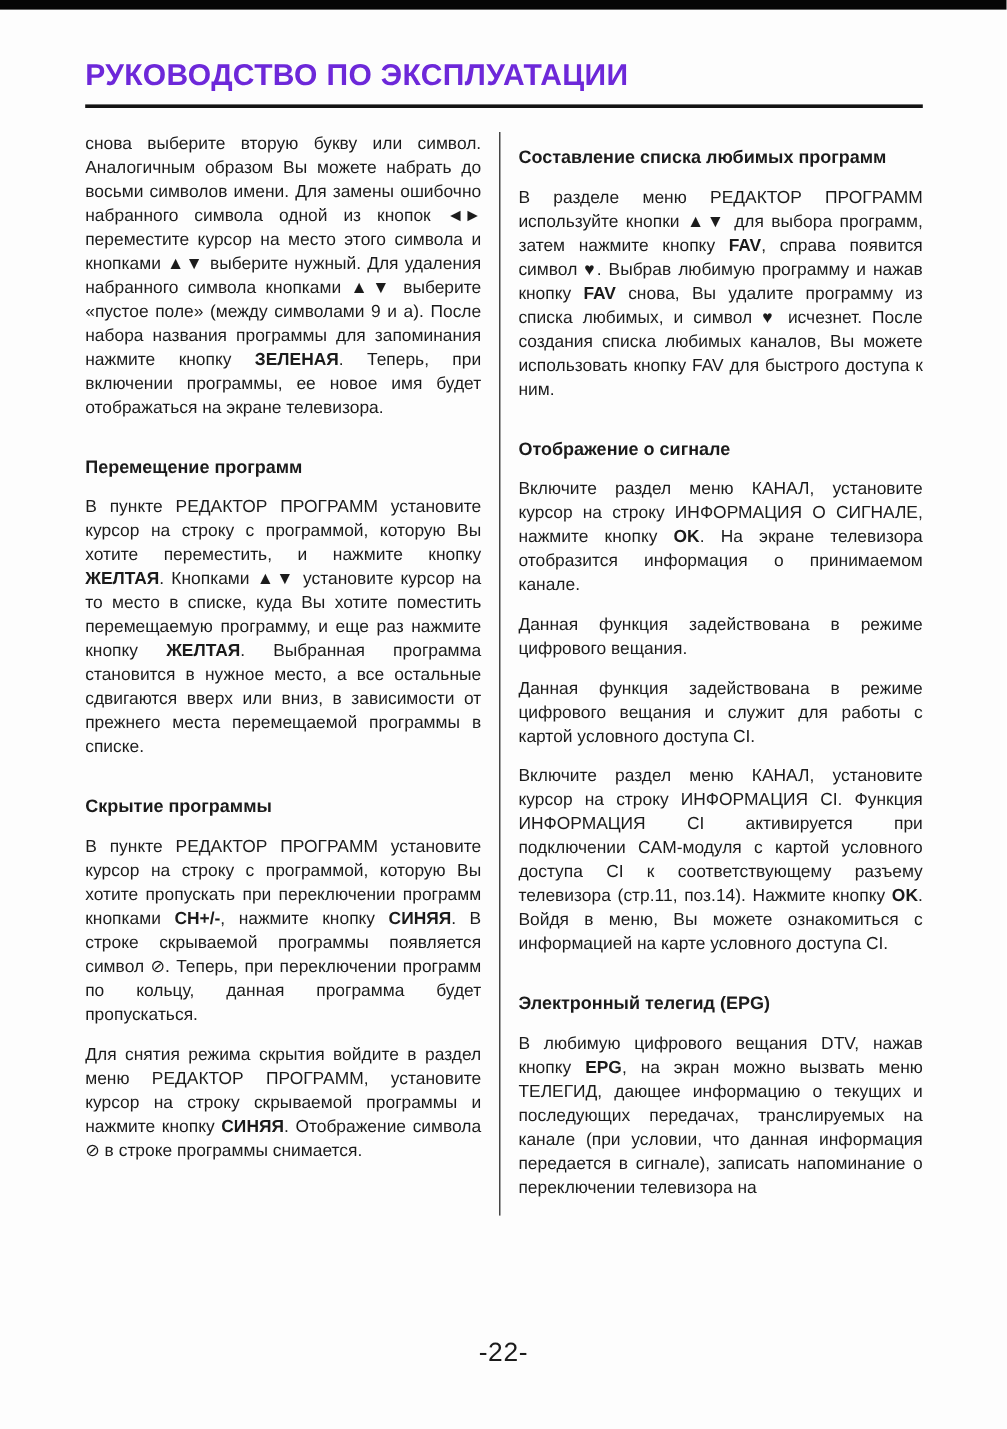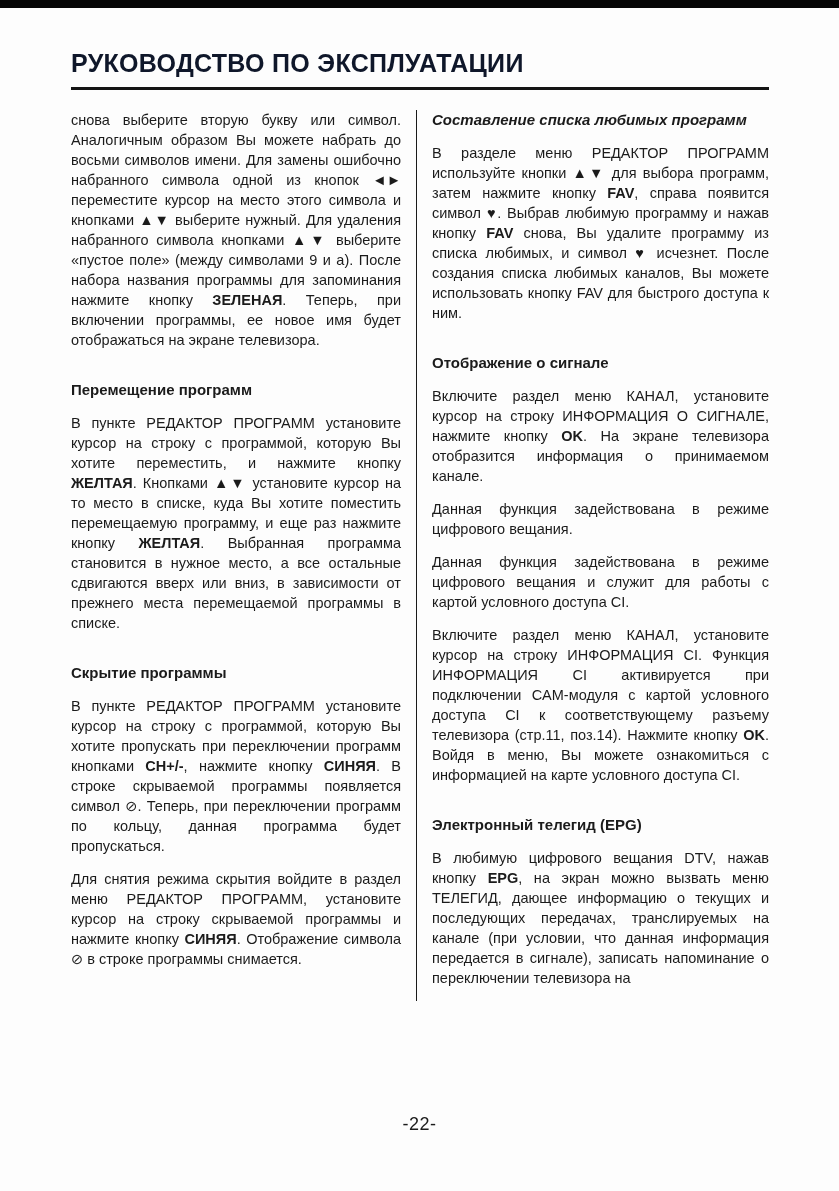--- a/index.html
+++ b/index.html
@@ -29,21 +29,21 @@
     top: 48px;
     left: 71px;
     width: 698px;
   }
   .page-title {
     margin: 0;
     font-size: 25px;
     font-weight: 700;
     letter-spacing: 0.3px;
     line-height: 30px;
-    color: #0f172a;
+    color: #6d28d9;
   }
   .title-rule {
     margin-top: 9px;
     width: 698px;
     height: 3px;
     background: #141414;
   }
   .content {
     position: absolute;
     top: 110px;
@@ -68,31 +68,31 @@
     margin: 0 0 13px 0;
     text-align: justify;
   }
   .section-heading {
     font-size: 15px;
     font-weight: 700;
     line-height: 20px;
     margin: 30px 0 13px 0;
     text-align: justify;
   }
-  .section-heading:first-child { margin-top: 0; font-style: italic; }
+  .section-heading:first-child { margin-top: 12px; }
   .bold { font-weight: 700; }
   .page-footer {
     position: absolute;
     top: 1114px;
     left: 0;
     width: 100%;
     text-align: center;
   }
   .page-number {
-    font-size: 18px;
+    font-size: 22px;
     letter-spacing: 0.5px;
     color: #1b1b1b;
   }
 </style>
 </head>
 <body>
 
 <div class="page">
   <div class="top-edge-bar"></div>
 

